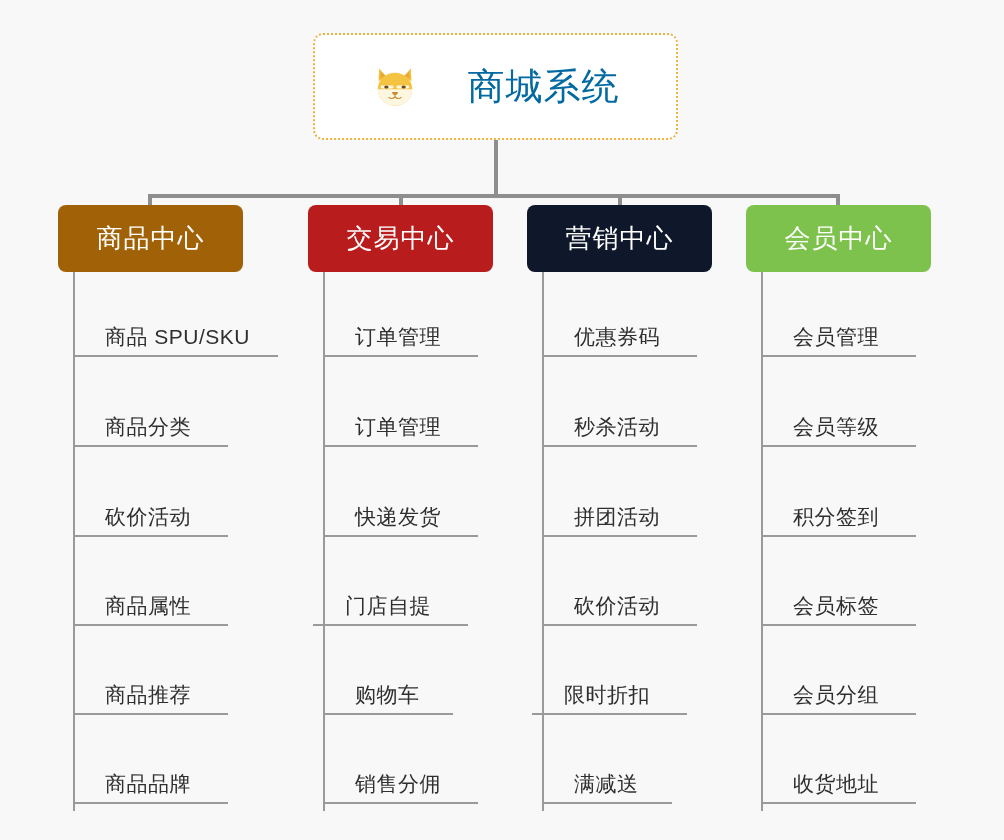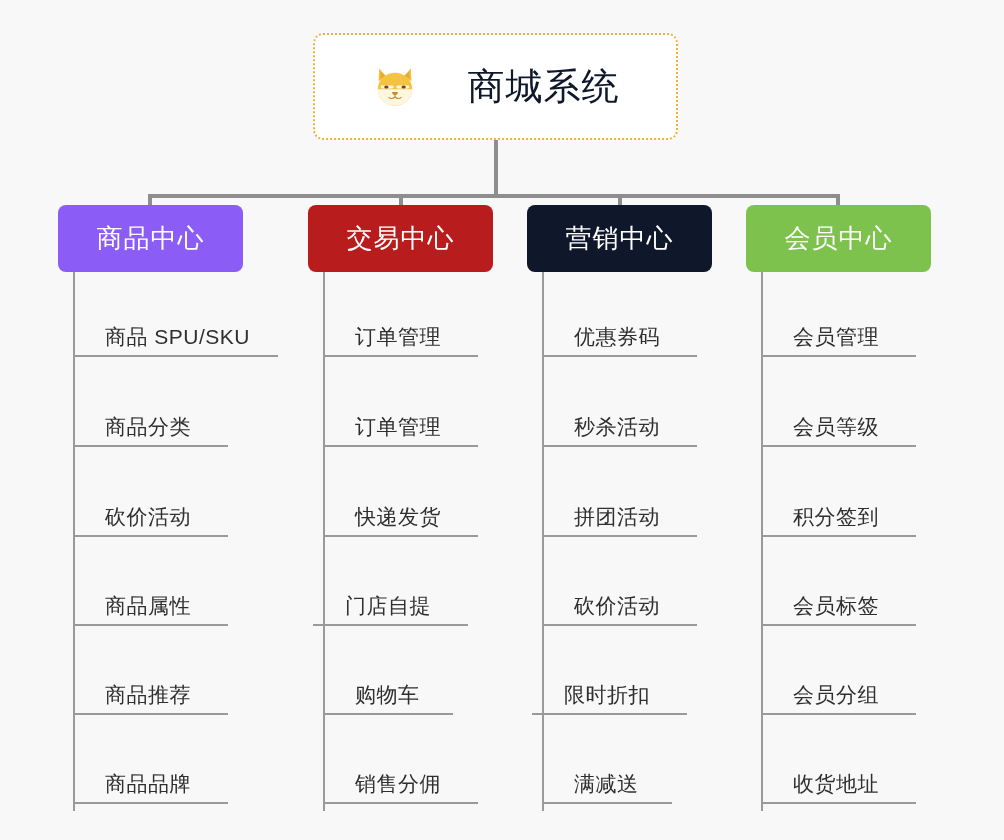--- a/index.html
+++ b/index.html
@@ -32,21 +32,21 @@
     background: #ffffff;
     border: 2px dotted #f0b03c;
     border-radius: 10px;
     display: flex;
     align-items: center;
     justify-content: center;
     gap: 14px;
   }
   .root-title {
     font-size: 37px;
-    color: #0f172a;
+    color: #0369a1;
     letter-spacing: 1px;
     line-height: 1;
     white-space: nowrap;
     margin-left: 36px;
   }
   .shiba-icon {
     width: 46px;
     height: 46px;
     flex: 0 0 46px;
     display: block;
@@ -128,21 +128,21 @@
   </div>
 
   <div class="conn conn-v" style="left:494px; top:140px; width:4px; height:58px;"></div>
   <div class="conn conn-h" style="left:150px; top:194px; width:690px; height:4px;"></div>
 
   <div class="conn conn-v" style="left:148px; top:194px; height:13px;"></div>
   <div class="conn conn-v" style="left:399px; top:194px; height:13px;"></div>
   <div class="conn conn-v" style="left:618px; top:194px; height:13px;"></div>
   <div class="conn conn-v" style="left:836px; top:194px; height:13px;"></div>
 
-  <div class="cat" style="left:58px; width:185px; background:#8b5cf6;">
+  <div class="cat" style="left:58px; width:185px; background:#a16207;">
     <span>商品中心</span>
   </div>
   <div class="cat" style="left:308px; width:185px; background:#b91c1c;">
     <span>交易中心</span>
   </div>
   <div class="cat" style="left:527px; width:185px; background:#0f172a;">
     <span>营销中心</span>
   </div>
   <div class="cat" style="left:746px; width:185px; background:#7cc24c;">
     <span>会员中心</span>

